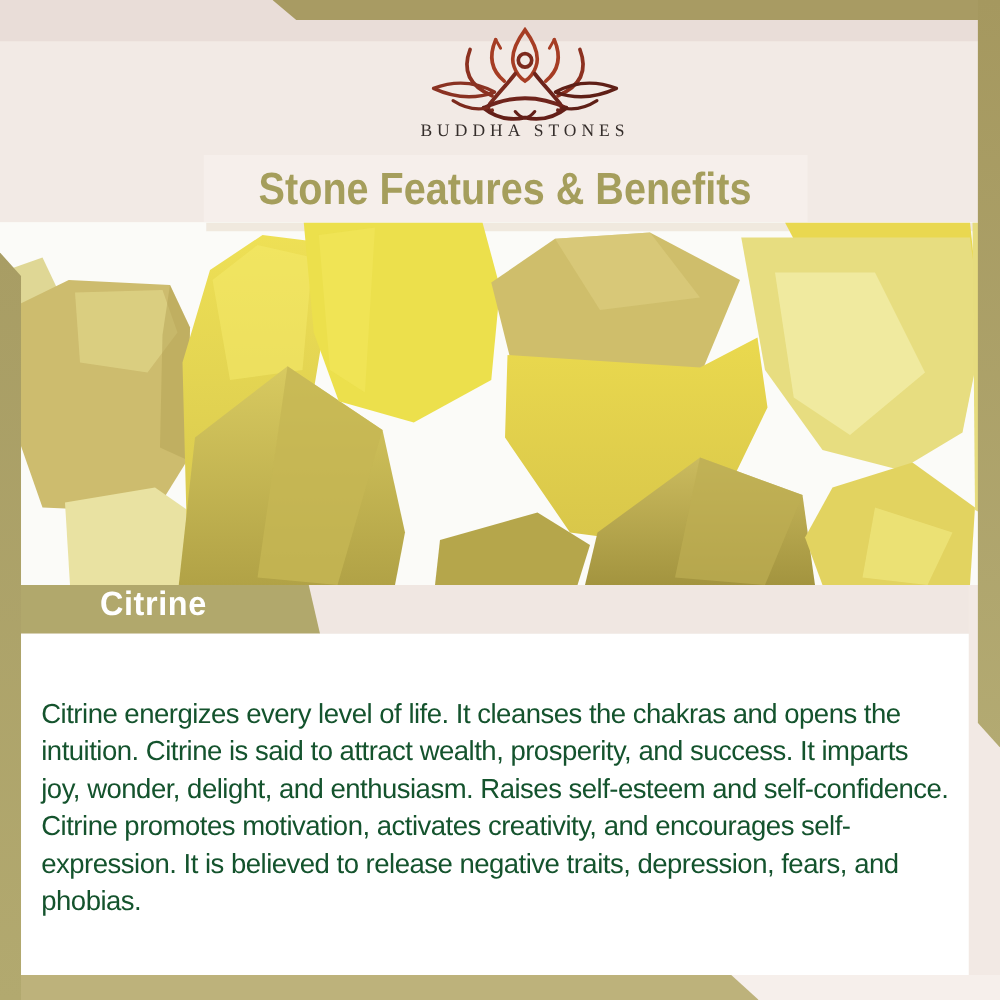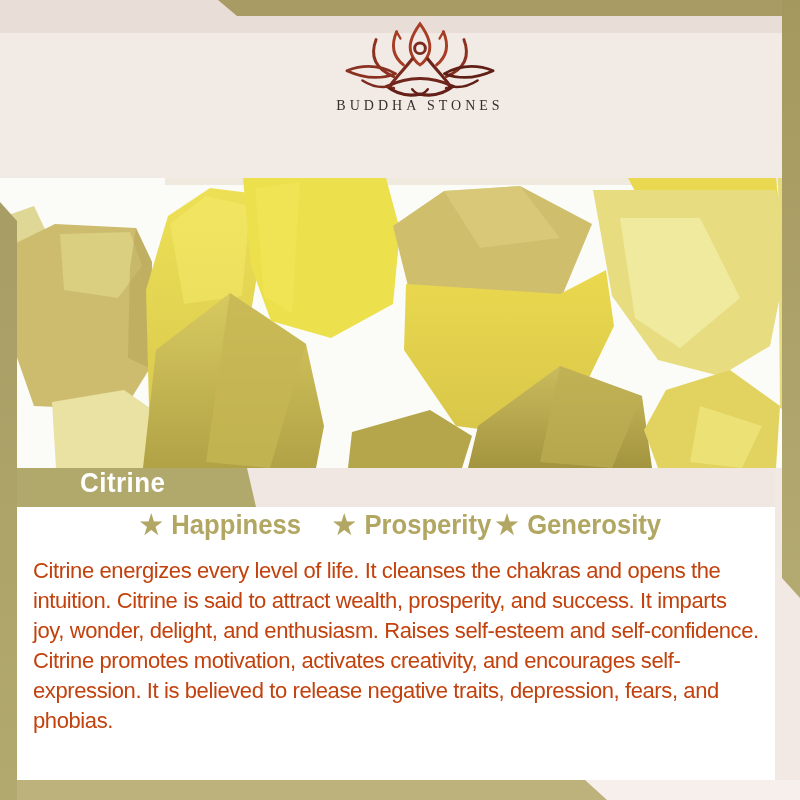--- a/index.html
+++ b/index.html
@@ -44,21 +44,21 @@
   .benefits{position:absolute;left:0;top:509px;width:800px;text-align:center;
             color:#b1a762;font-weight:bold;font-size:27px;white-space:nowrap;}
   .benefits .inner{display:inline-block;transform:scaleX(.95);}
   .benefit{display:inline-block;}
   .benefit .star{margin-right:9px;}
   .benefit.b2{margin-left:26px;}
   .benefit.b3{margin-left:-3px;}
 
   
   .description{position:absolute;left:33px;top:556px;width:750px;
-               font-size:22px;line-height:30px;letter-spacing:-0.4px;color:#c2410c;
+               font-size:22px;line-height:30px;letter-spacing:-0.4px;color:#14532d;
                white-space:pre-line;}
 
   
   .band-bottom-pink{position:absolute;left:0;top:780px;width:800px;height:20px;background:#f6efeb;}
   .band-bottom-olive{position:absolute;left:0;top:780px;width:607px;height:20px;background:#bdb27b;
                      clip-path:polygon(0 0,585px 0,100% 100%,0 100%);}
 </style>
 </head>
 <body>
 
@@ -92,20 +92,23 @@
 
       <path d="M8,52 Q34,42 58,55 Q34,64 8,52 Z" stroke="#8a3222" stroke-width="2.8" fill="none" stroke-linejoin="round"></path>
       <path d="M158,52 Q132,42 108,55 Q132,64 158,52 Z" stroke="#5f1f16" stroke-width="2.8" fill="none" stroke-linejoin="round"></path>
 
       <path d="M24,62 Q38,71 52,68" stroke="#7c2a1d" stroke-width="2.6" fill="none" stroke-linecap="round"></path>
       <path d="M142,62 Q128,71 114,68" stroke="#5f1f16" stroke-width="2.6" fill="none" stroke-linecap="round"></path>
     </svg>
   </div>
   <div class="brand-name">BUDDHA STONES</div>
 
+  <div class="title-banner">
+    <span>Stone Features &amp; Benefits</span>
+  </div>
 
   <div class="photo">
     <svg width="800" height="290" viewBox="0 0 800 290">
       <defs>
         <linearGradient id="gB" x1="0" y1="0" x2="0" y2="1">
           <stop offset="0" stop-color="#eee055"></stop>
             <stop offset="1" stop-color="#d6c64e"></stop>
         </linearGradient>
         <linearGradient id="gC" x1="0" y1="0" x2="0" y2="1">
           <stop offset="0" stop-color="#d8ca60"></stop>
@@ -161,25 +164,20 @@
       <polygon points="778,0 800,0 800,240 780,230" fill="#e6dc7e"></polygon>
     </svg>
   </div>
 
   <div class="citrine-row"></div>
   <div class="side-pink"></div>
   <div class="citrine-label">
     <span>Citrine</span>
   </div>
 
-  <div class="benefits"><div class="inner">
-    <span class="benefit b1"><span class="star">★</span><span>Happiness</span></span>
-    <span class="benefit b2"><span class="star">★</span><span>Prosperity</span></span>
-    <span class="benefit b3"><span class="star">★</span><span>Generosity</span></span>
-  </div></div>
 
   <div class="description">Citrine energizes every level of life. It cleanses the chakras and opens the
 intuition. Citrine is said to attract wealth, prosperity, and success. It imparts
 joy, wonder, delight, and enthusiasm. Raises self-esteem and self-confidence.
 Citrine promotes motivation, activates creativity, and encourages self-
 expression. It is believed to release negative traits, depression, fears, and
 phobias.</div>
 
   <div class="band-bottom-pink"></div>
   <div class="band-bottom-olive"></div>

